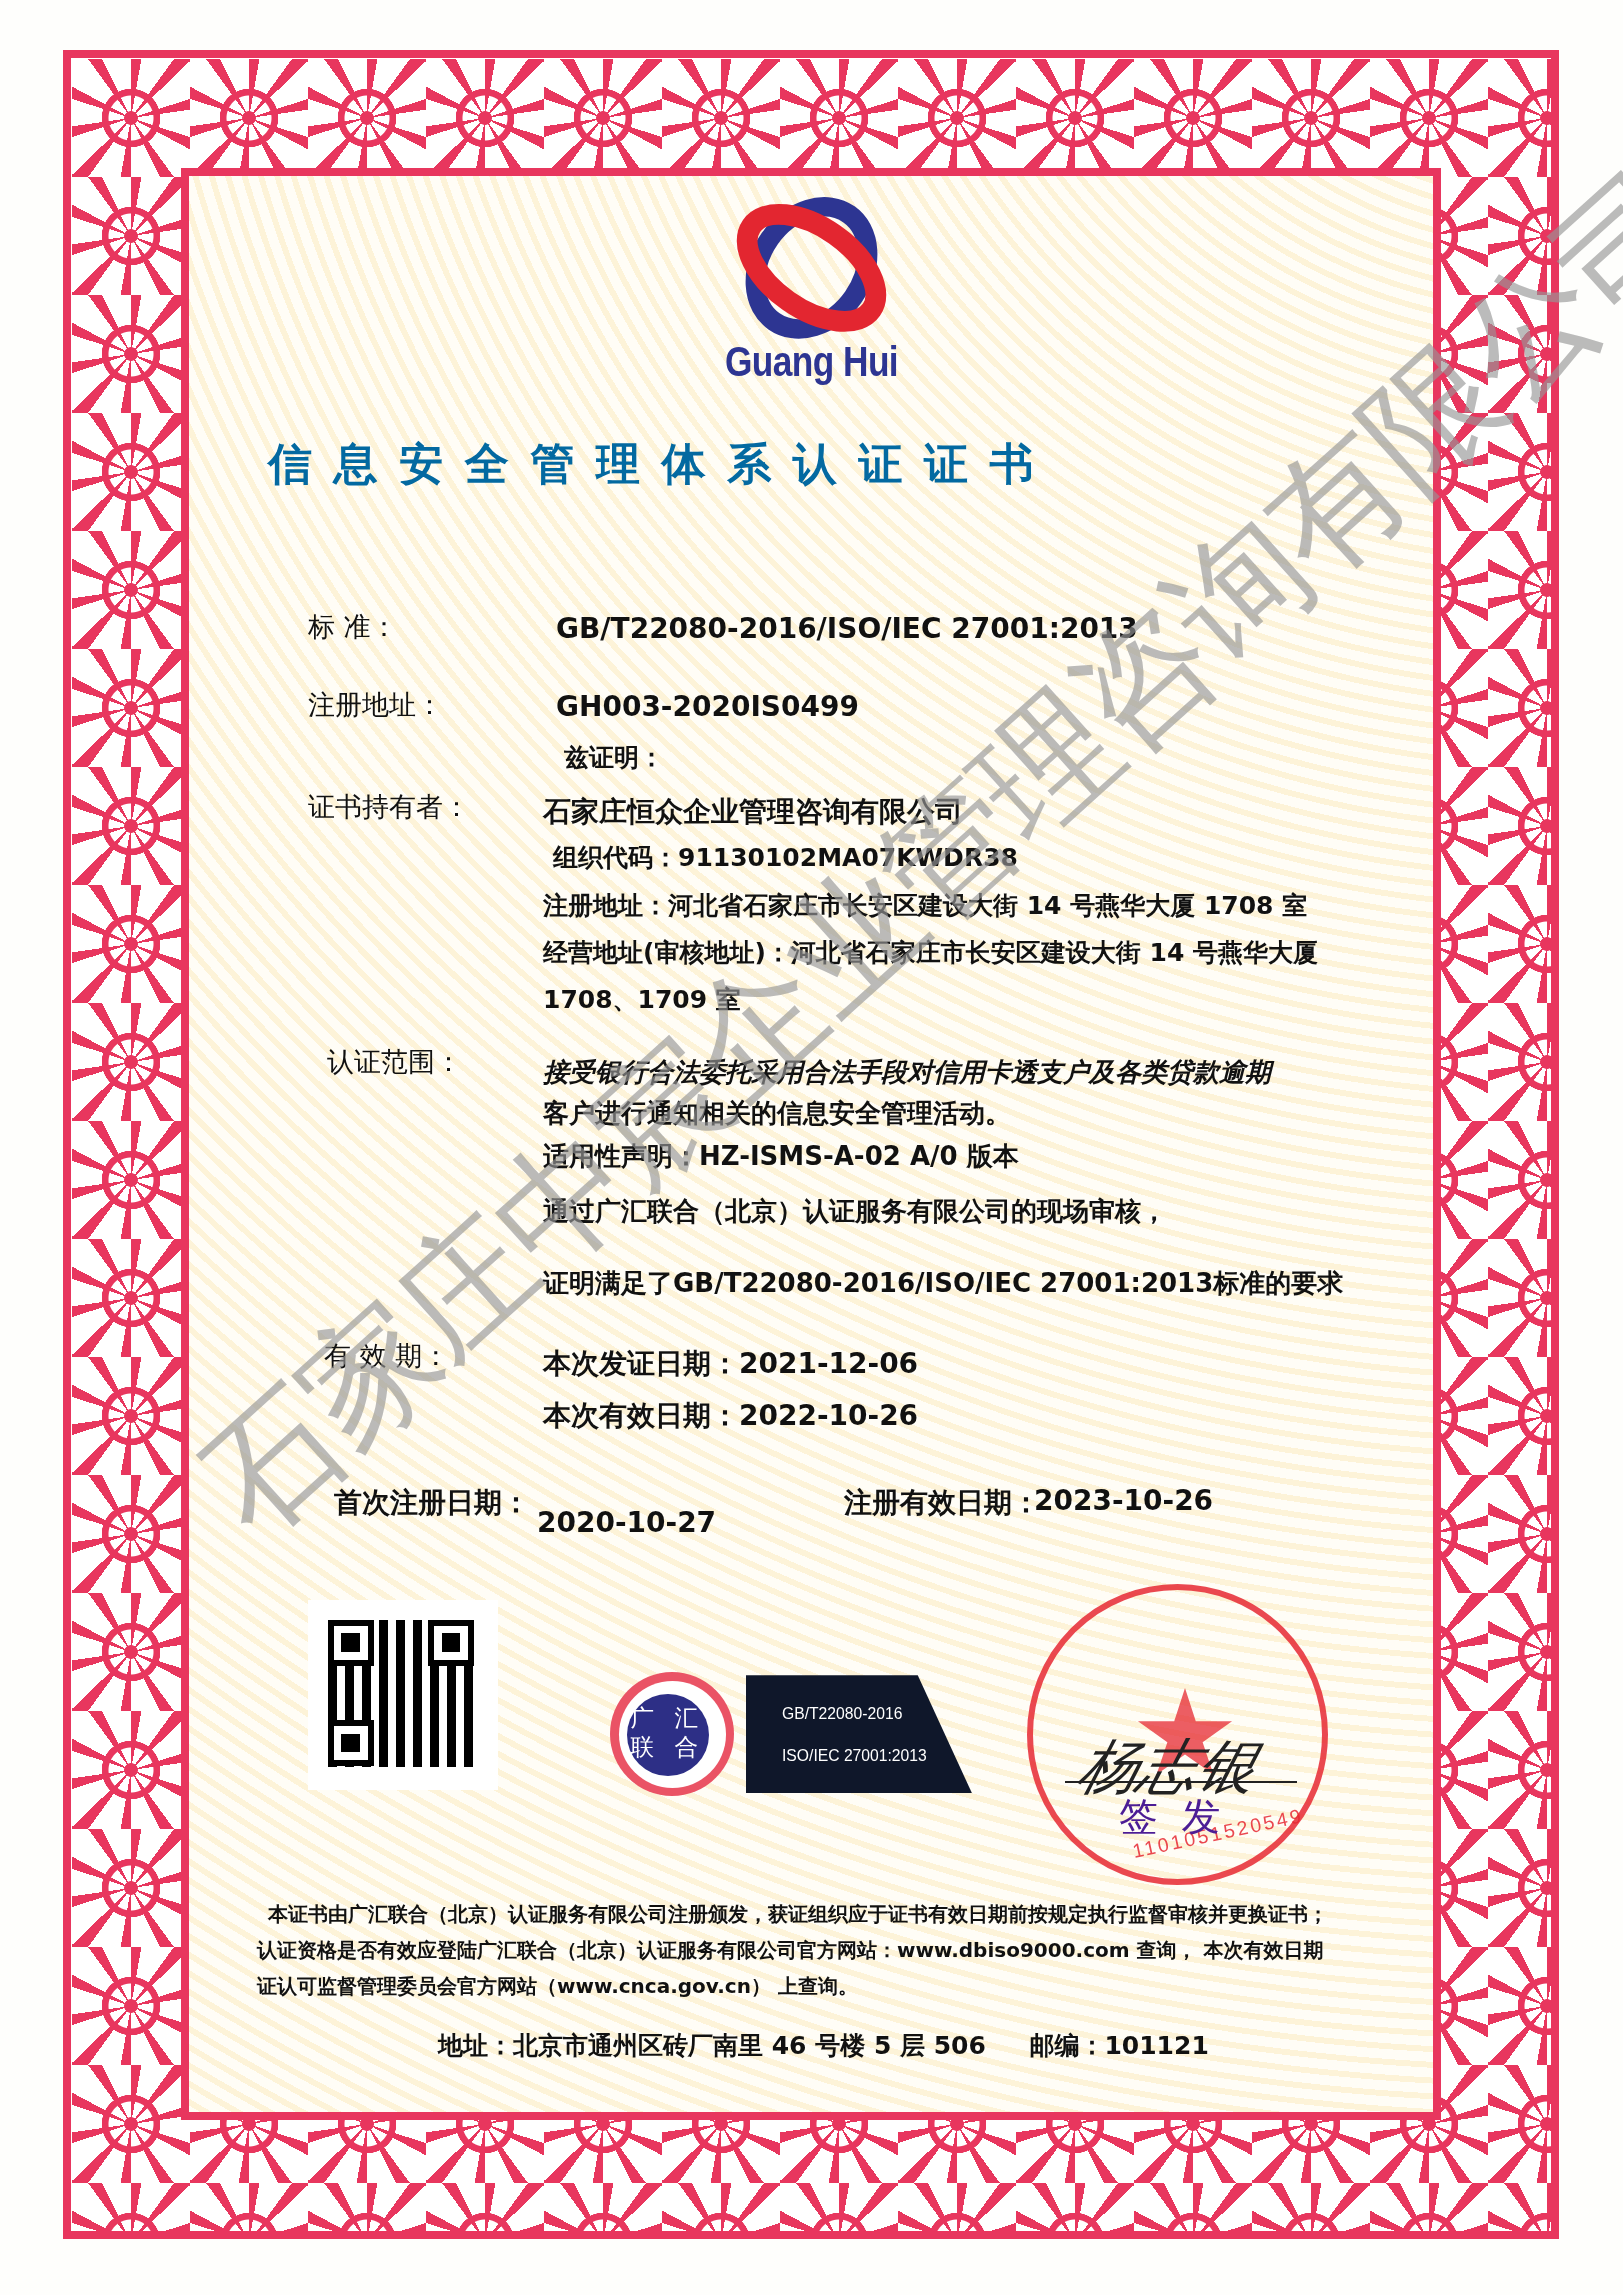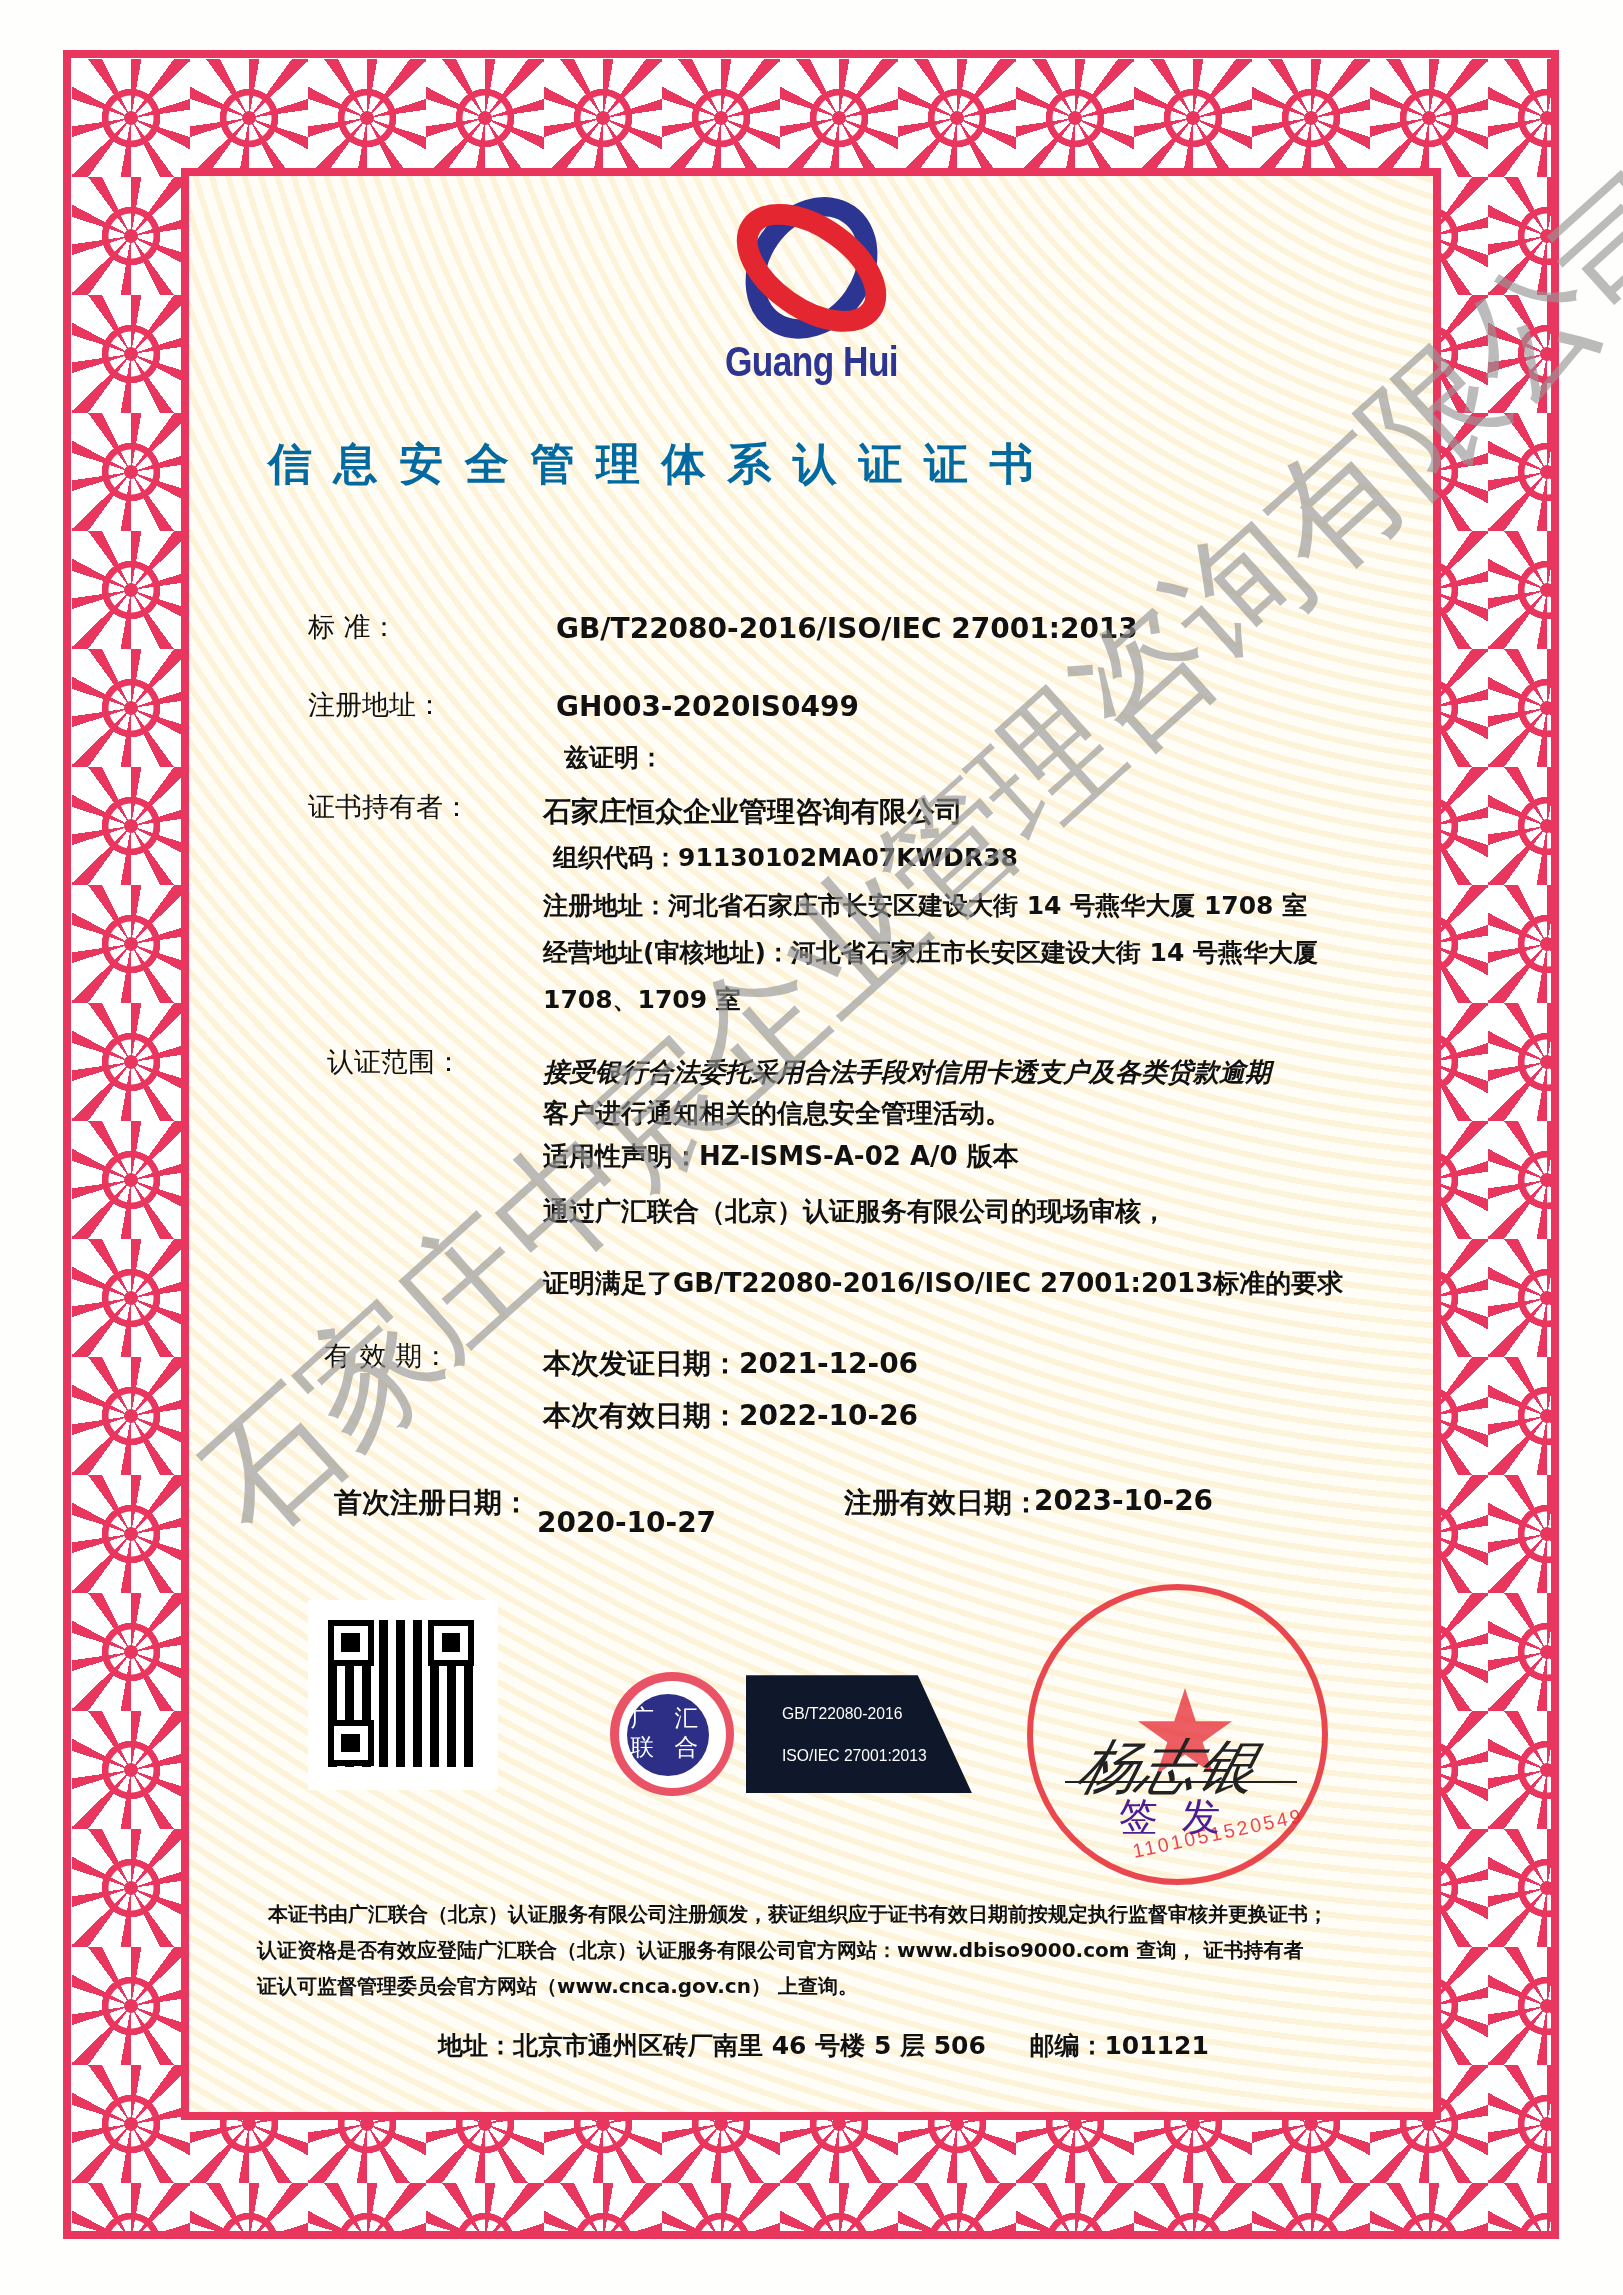--- a/index.html
+++ b/index.html
@@ -139,18 +139,18 @@
 
 <div class="seal">
   <div class="seal-star"></div>
   <div class="seal-num">1101051520549</div>
 </div>
 <div class="sign">杨志银</div>
 <div class="sign-line"></div>
 <div class="sign-label">签发</div>
 
 <div class="footnote" style="left:268px;top:1901px;">本证书由广汇联合（北京）认证服务有限公司注册颁发，获证组织应于证书有效日期前按规定执行监督审核并更换证书；</div>
-<div class="footnote" style="left:257px;top:1937px;">认证资格是否有效应登陆广汇联合（北京）认证服务有限公司官方网站：www.dbiso9000.com 查询，  证书持有者</div>
+<div class="footnote" style="left:257px;top:1937px;">认证资格是否有效应登陆广汇联合（北京）认证服务有限公司官方网站：www.dbiso9000.com 查询，  本次有效日期</div>
 <div class="footnote" style="left:257px;top:1973px;">证认可监督管理委员会官方网站（www.cnca.gov.cn）  上查询。</div>
 <div class="val" style="left:438px;top:2029px;font-size:25px;white-space:pre;">地址：北京市通州区砖厂南里 46 号楼 5 层 506     邮编：101121</div>
 
 <div class="watermark">石家庄中宸企业管理咨询有限公司</div>
 
 
 </body></html>

